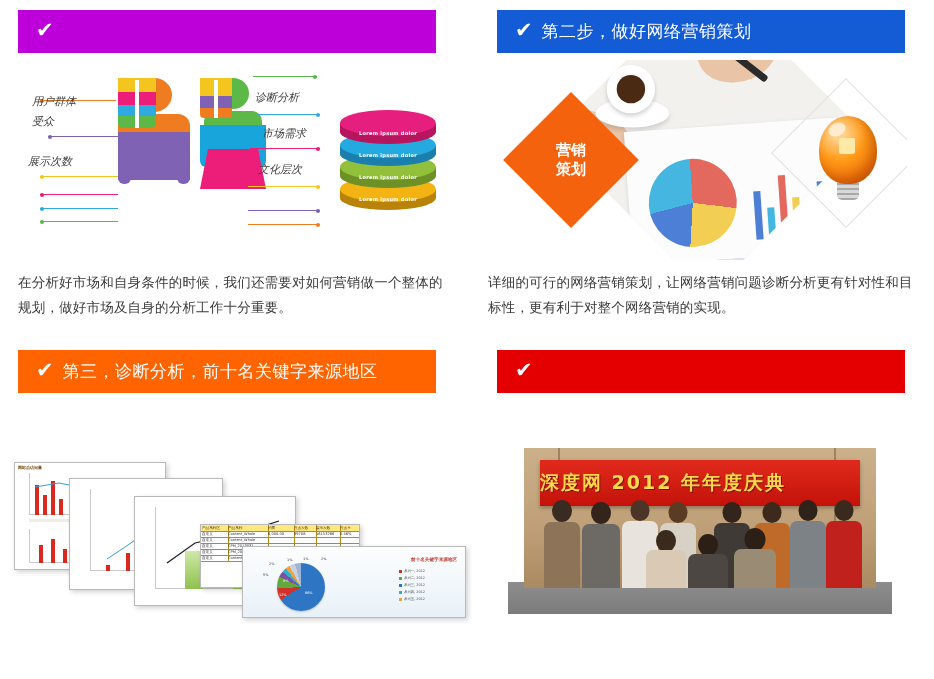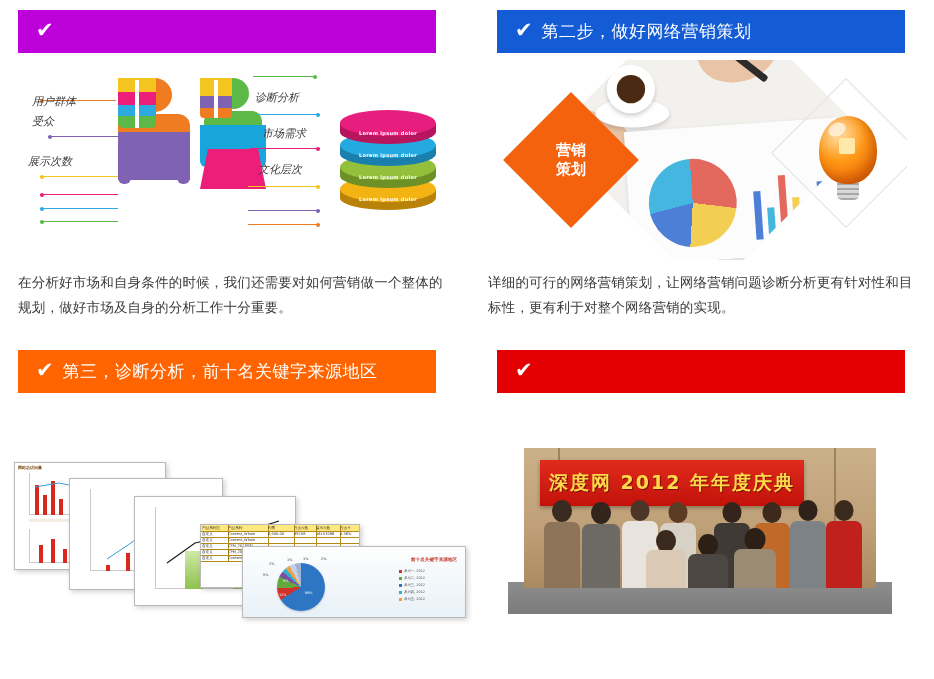--- a/index.html
+++ b/index.html
@@ -168,23 +168,23 @@
 
   
   .ph4{position:absolute;left:57px;top:50px;width:352px;height:176px;}
   .stage{position:absolute;left:-16px;top:134px;width:384px;height:32px;
         background:linear-gradient(180deg,#8d8d8d,#7b7b7b);}
   .photo4{position:absolute;left:0;top:0;width:352px;height:140px;overflow:hidden;
         background:linear-gradient(180deg,#caa87c 0%,#b9norm 0%,#c6a377 40%,#b08d62 100%);}
   .wall{position:absolute;left:0;top:0;width:352px;height:140px;
         background:linear-gradient(180deg,#cbb08a 0%,#bfa078 55%,#a98a61 100%);}
   .wallseam{position:absolute;top:0;bottom:0;width:2px;background:rgba(120,95,65,.55);}
-  .banner{position:absolute;left:16px;top:12px;width:264px;height:46px;
+  .banner{position:absolute;left:16px;top:12px;width:320px;height:46px;
         background:linear-gradient(180deg,#e02a1c,#c4120a);box-shadow:0 2px 4px rgba(0,0,0,.3);
-        display:flex;align-items:center;justify-content:center;}
+        display:flex;align-items:center;}
   .banner span{color:#ffd94a;font-size:19px;font-weight:bold;letter-spacing:2px;
         text-shadow:1px 1px 0 #7e0b05;}
   .people{position:absolute;left:14px;top:50px;width:324px;height:90px;}
   .pp{position:absolute;bottom:0;}
   .pp .hd{position:absolute;left:50%;transform:translateX(-50%);border-radius:50%;}
   .pp .bd{position:absolute;left:0;bottom:0;width:100%;border-radius:7px 7px 0 0;}
   .cap4{position:absolute;left:-16px;top:140px;width:384px;height:22px;
         background:#8e8e8e;display:flex;align-items:center;justify-content:center;}
   .cap4 span{color:#ffffff;font-size:12px;letter-spacing:1px;}
 </style>

